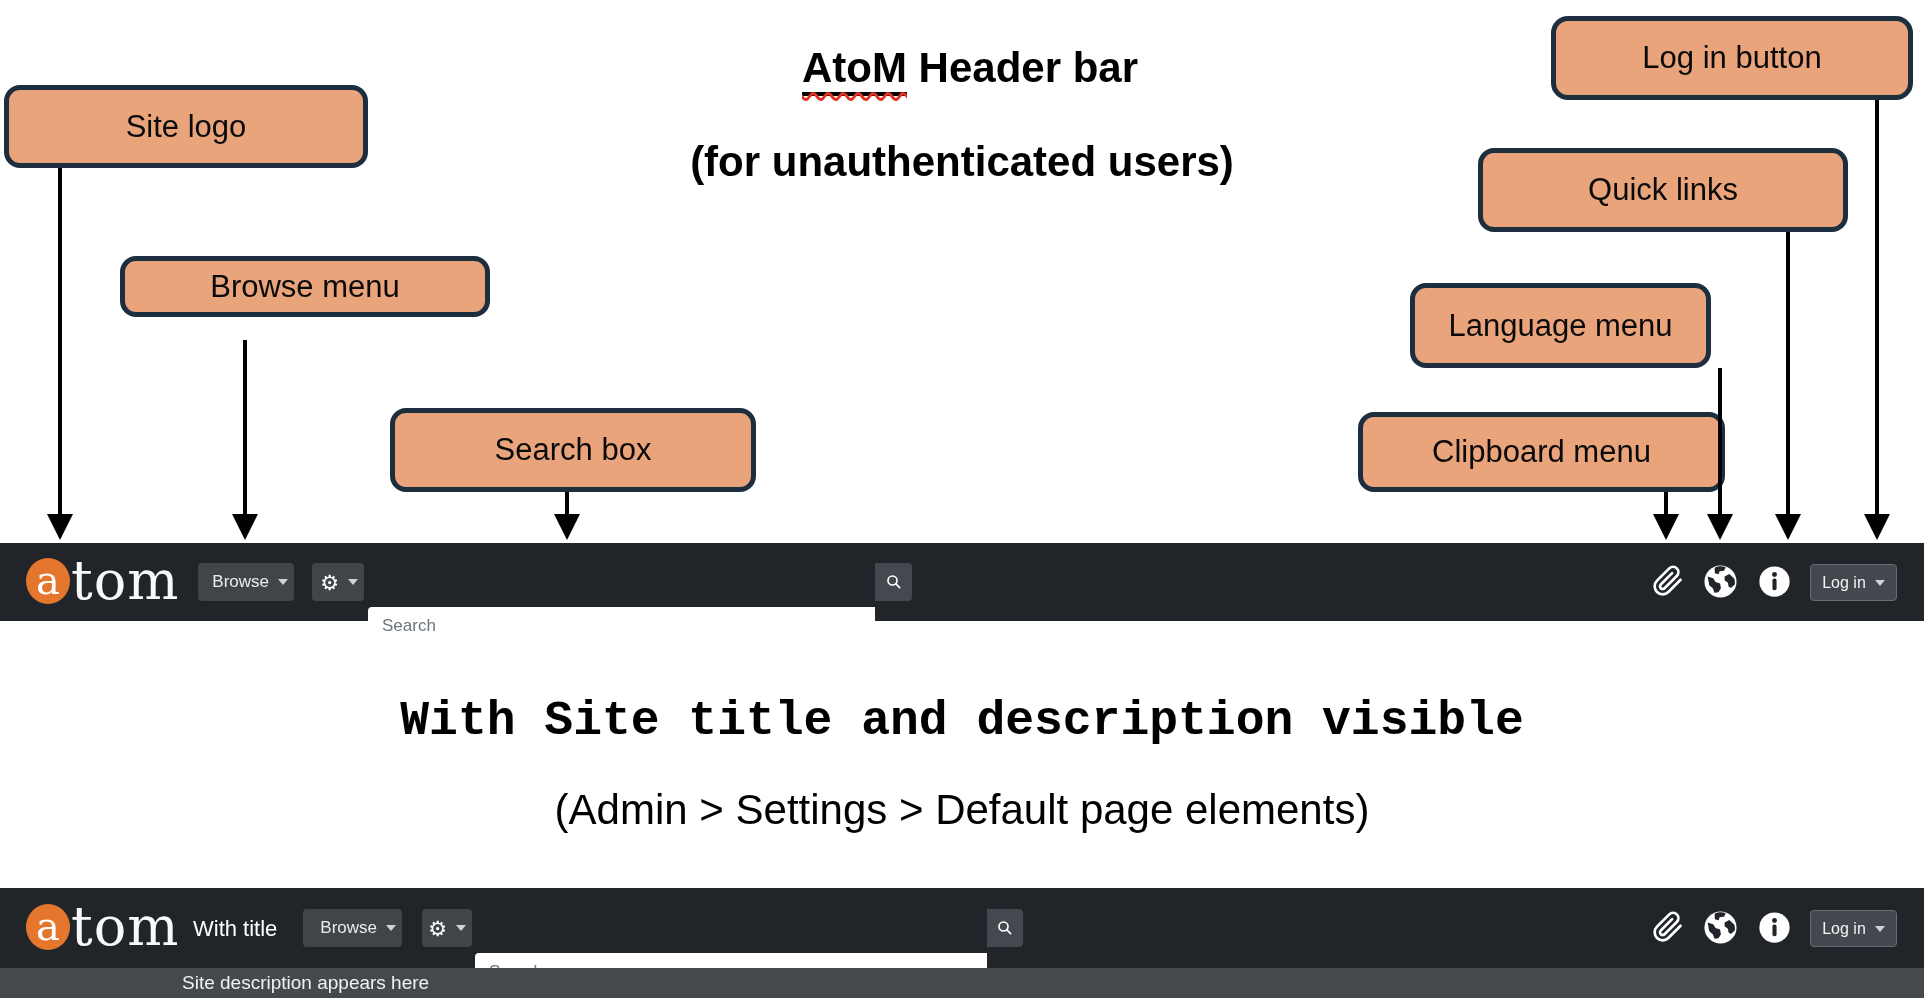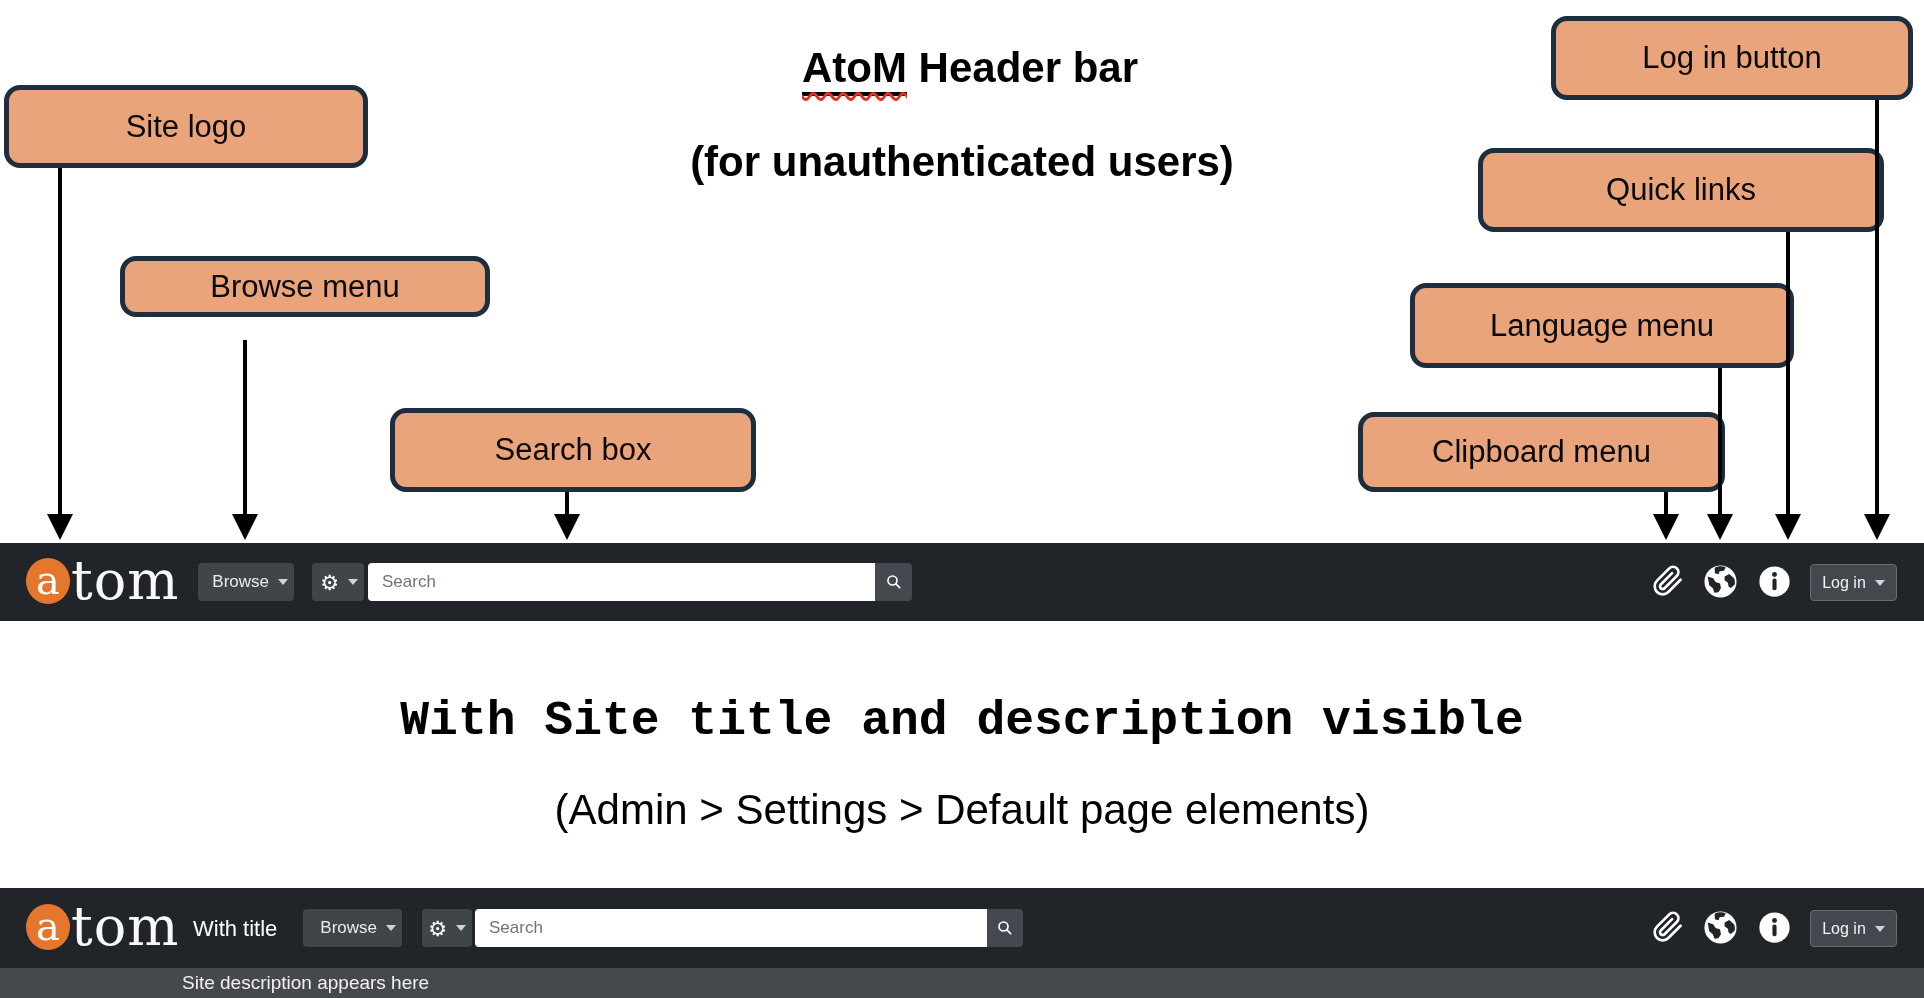--- a/index.html
+++ b/index.html
@@ -20,23 +20,23 @@
     font-size:42px;font-weight:normal;color:#000;}
 
   
   .callout{position:absolute;box-sizing:border-box;background:#e9a47c;
     border:5px solid #1d2e3e;border-radius:16px;display:flex;align-items:center;
     justify-content:center;font-size:31px;color:#0a0a0a;}
   #co-site-logo{left:4px;top:85px;width:364px;height:83px;}
   #co-browse-menu{left:120px;top:256px;width:370px;height:61px;}
   #co-search-box{left:390px;top:408px;width:366px;height:84px;}
   #co-clipboard-menu{left:1318px;top:412px;width:367px;height:80px;margin-left:40px;}
-  #co-language-menu{left:1410px;top:283px;width:384px;height:85px;}
-  #co-quick-links{left:1478px;top:148px;width:406px;height:84px;}
-  #co-log-in-button{left:1551px;top:16px;width:362px;height:84px;}
+  #co-language-menu{left:1410px;top:283px;width:301px;height:85px;}
+  #co-quick-links{left:1478px;top:148px;width:370px;height:84px;}
+  #co-log-in-button{left:1551px;top:16px;width:362px;height:84px;border-radius:17px;}
 
   
   .arrow{position:absolute;width:0;}
   .arrow .shaft{position:absolute;left:-2px;top:0;width:4px;background:#000;}
   .arrow .head{position:absolute;left:-13px;width:0;height:0;
     border-left:13px solid transparent;border-right:13px solid transparent;
     border-top:26px solid #000;}
   #ar-site-logo{left:60px;top:168px;}   #ar-site-logo .shaft{height:346px;}   #ar-site-logo .head{top:346px;}
   #ar-browse-menu{left:245px;top:340px;}#ar-browse-menu .shaft{height:174px;} #ar-browse-menu .head{top:174px;}
   #ar-search-box{left:567px;top:492px;} #ar-search-box .shaft{height:22px;}   #ar-search-box .head{top:22px;}
@@ -61,21 +61,21 @@
 
   .hbtn{box-sizing:border-box;background:#3f4549;border:none;border-radius:4px;
     color:#e9ecef;font-size:17px;font-family:"Liberation Sans",sans-serif;
     display:flex;align-items:center;justify-content:flex-end;gap:9px;cursor:pointer;}
   .caret{display:inline-block;width:0;height:0;border-left:5px solid transparent;
     border-right:5px solid transparent;border-top:6px solid #cfd4da;}
   .gear-glyph{font-size:21px;color:#fff;line-height:1;}
 
   .search-input{box-sizing:border-box;background:#fff;border:none;
     border-radius:4px 0 0 4px;font-size:17px;padding:0 0 0 14px;color:#b91c1c;outline:none;
-    font-family:"Liberation Sans",sans-serif;}
+    font-family:"Liberation Sans",sans-serif;margin-top:44px;}
   .search-input::placeholder{color:#6c757d;}
   .search-btn{box-sizing:border-box;background:#43494e;border:none;
     border-radius:0 4px 4px 0;display:flex;align-items:center;justify-content:center;cursor:pointer;}
 
   .icon-btn{background:transparent;border:none;padding:0;display:flex;align-items:center;
     justify-content:center;cursor:pointer;}
   .login-btn{box-sizing:border-box;background:#42484d;border:1px solid #656c72;border-radius:4px;
     color:#f1f3f5;font-size:16px;display:flex;align-items:center;justify-content:center;
     gap:9px;cursor:pointer;font-family:"Liberation Sans",sans-serif;}
 

